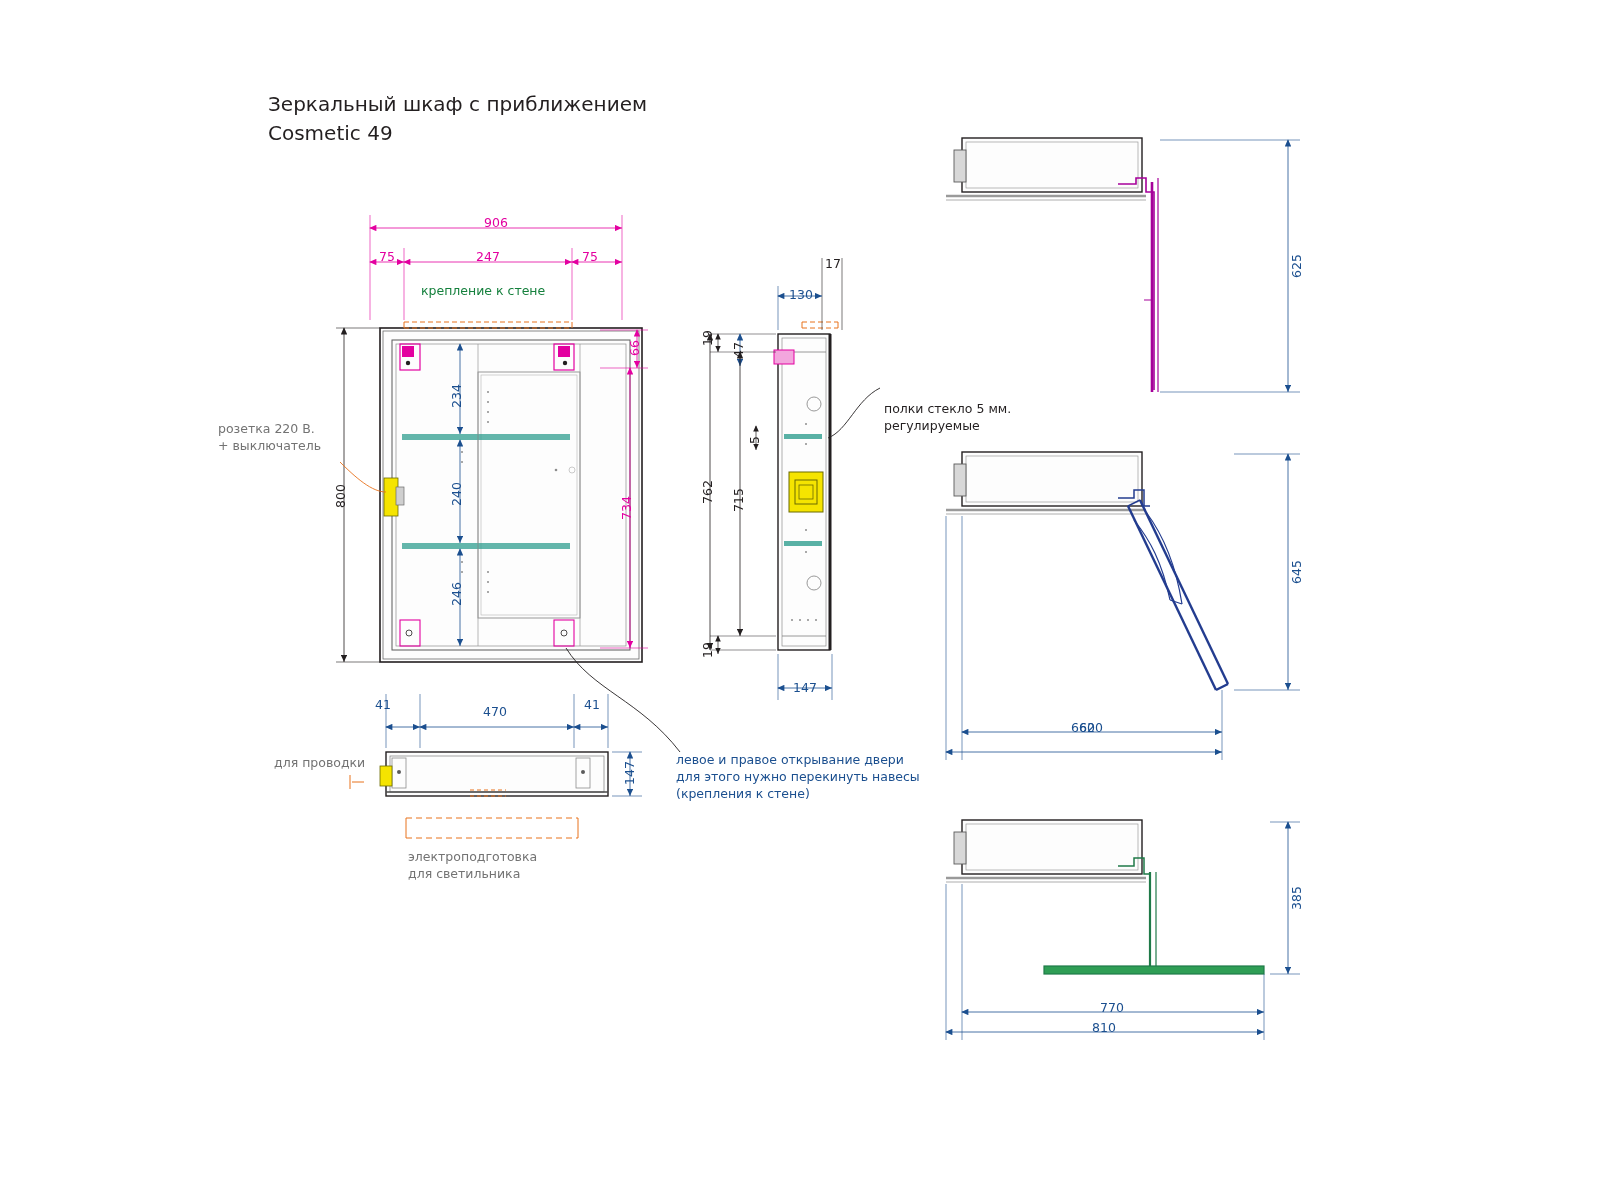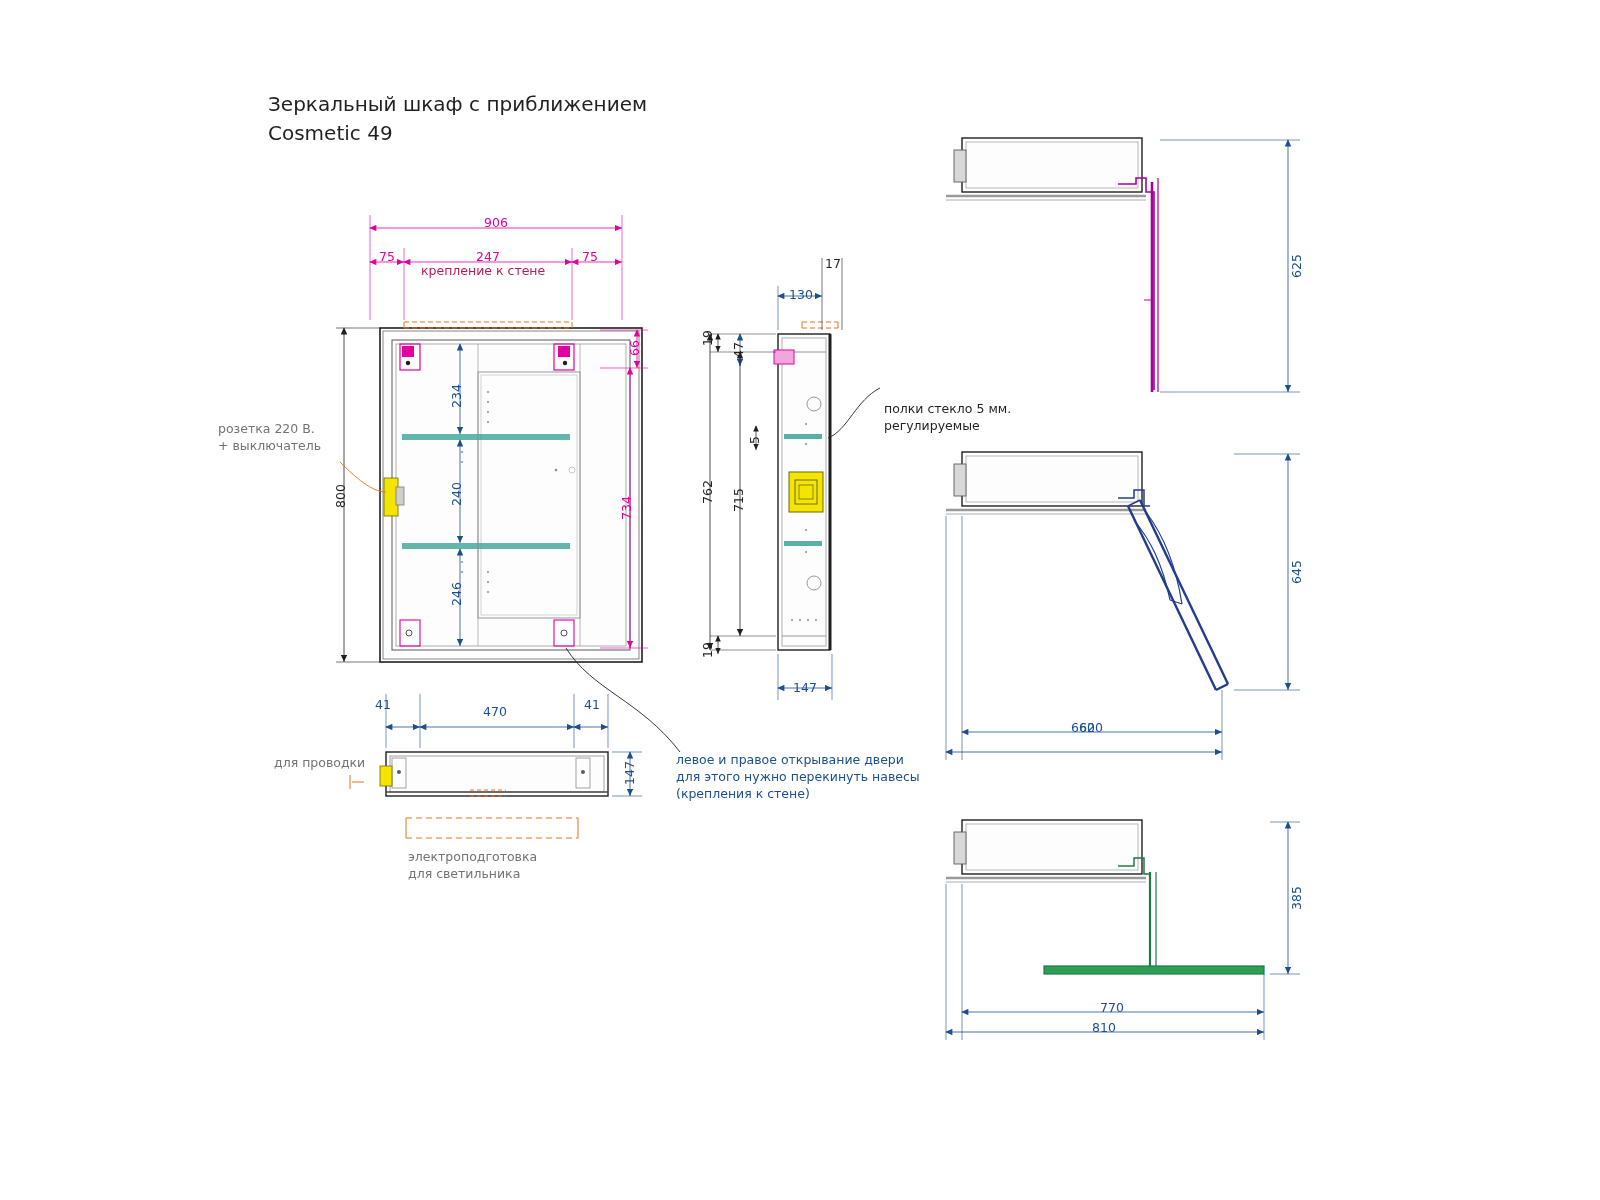--- a/index.html
+++ b/index.html
@@ -32,21 +32,21 @@
   }
   .note {
     position: absolute;
     font-size: 12.5px;
     line-height: 1.35;
     white-space: pre;
   }
   .note-orange { color: #737373; }
   .note-blue { color: #1b4f8f; }
   .note-black { color: #231f20; }
-  .note-magenta { color: #be185d; }
+  .note-magenta { color: #15803d; margin-top: 20px; }
   .dimtext {
     position: absolute;
     font-size: 12.5px;
     white-space: nowrap;
   }
   .dim-mag { color: #e300a0; }
   .dim-blue { color: #1b4f8f; }
   .dim-black { color: #231f20; }
   .rot90 {
     transform: translate(-50%, -50%) rotate(-90deg);

